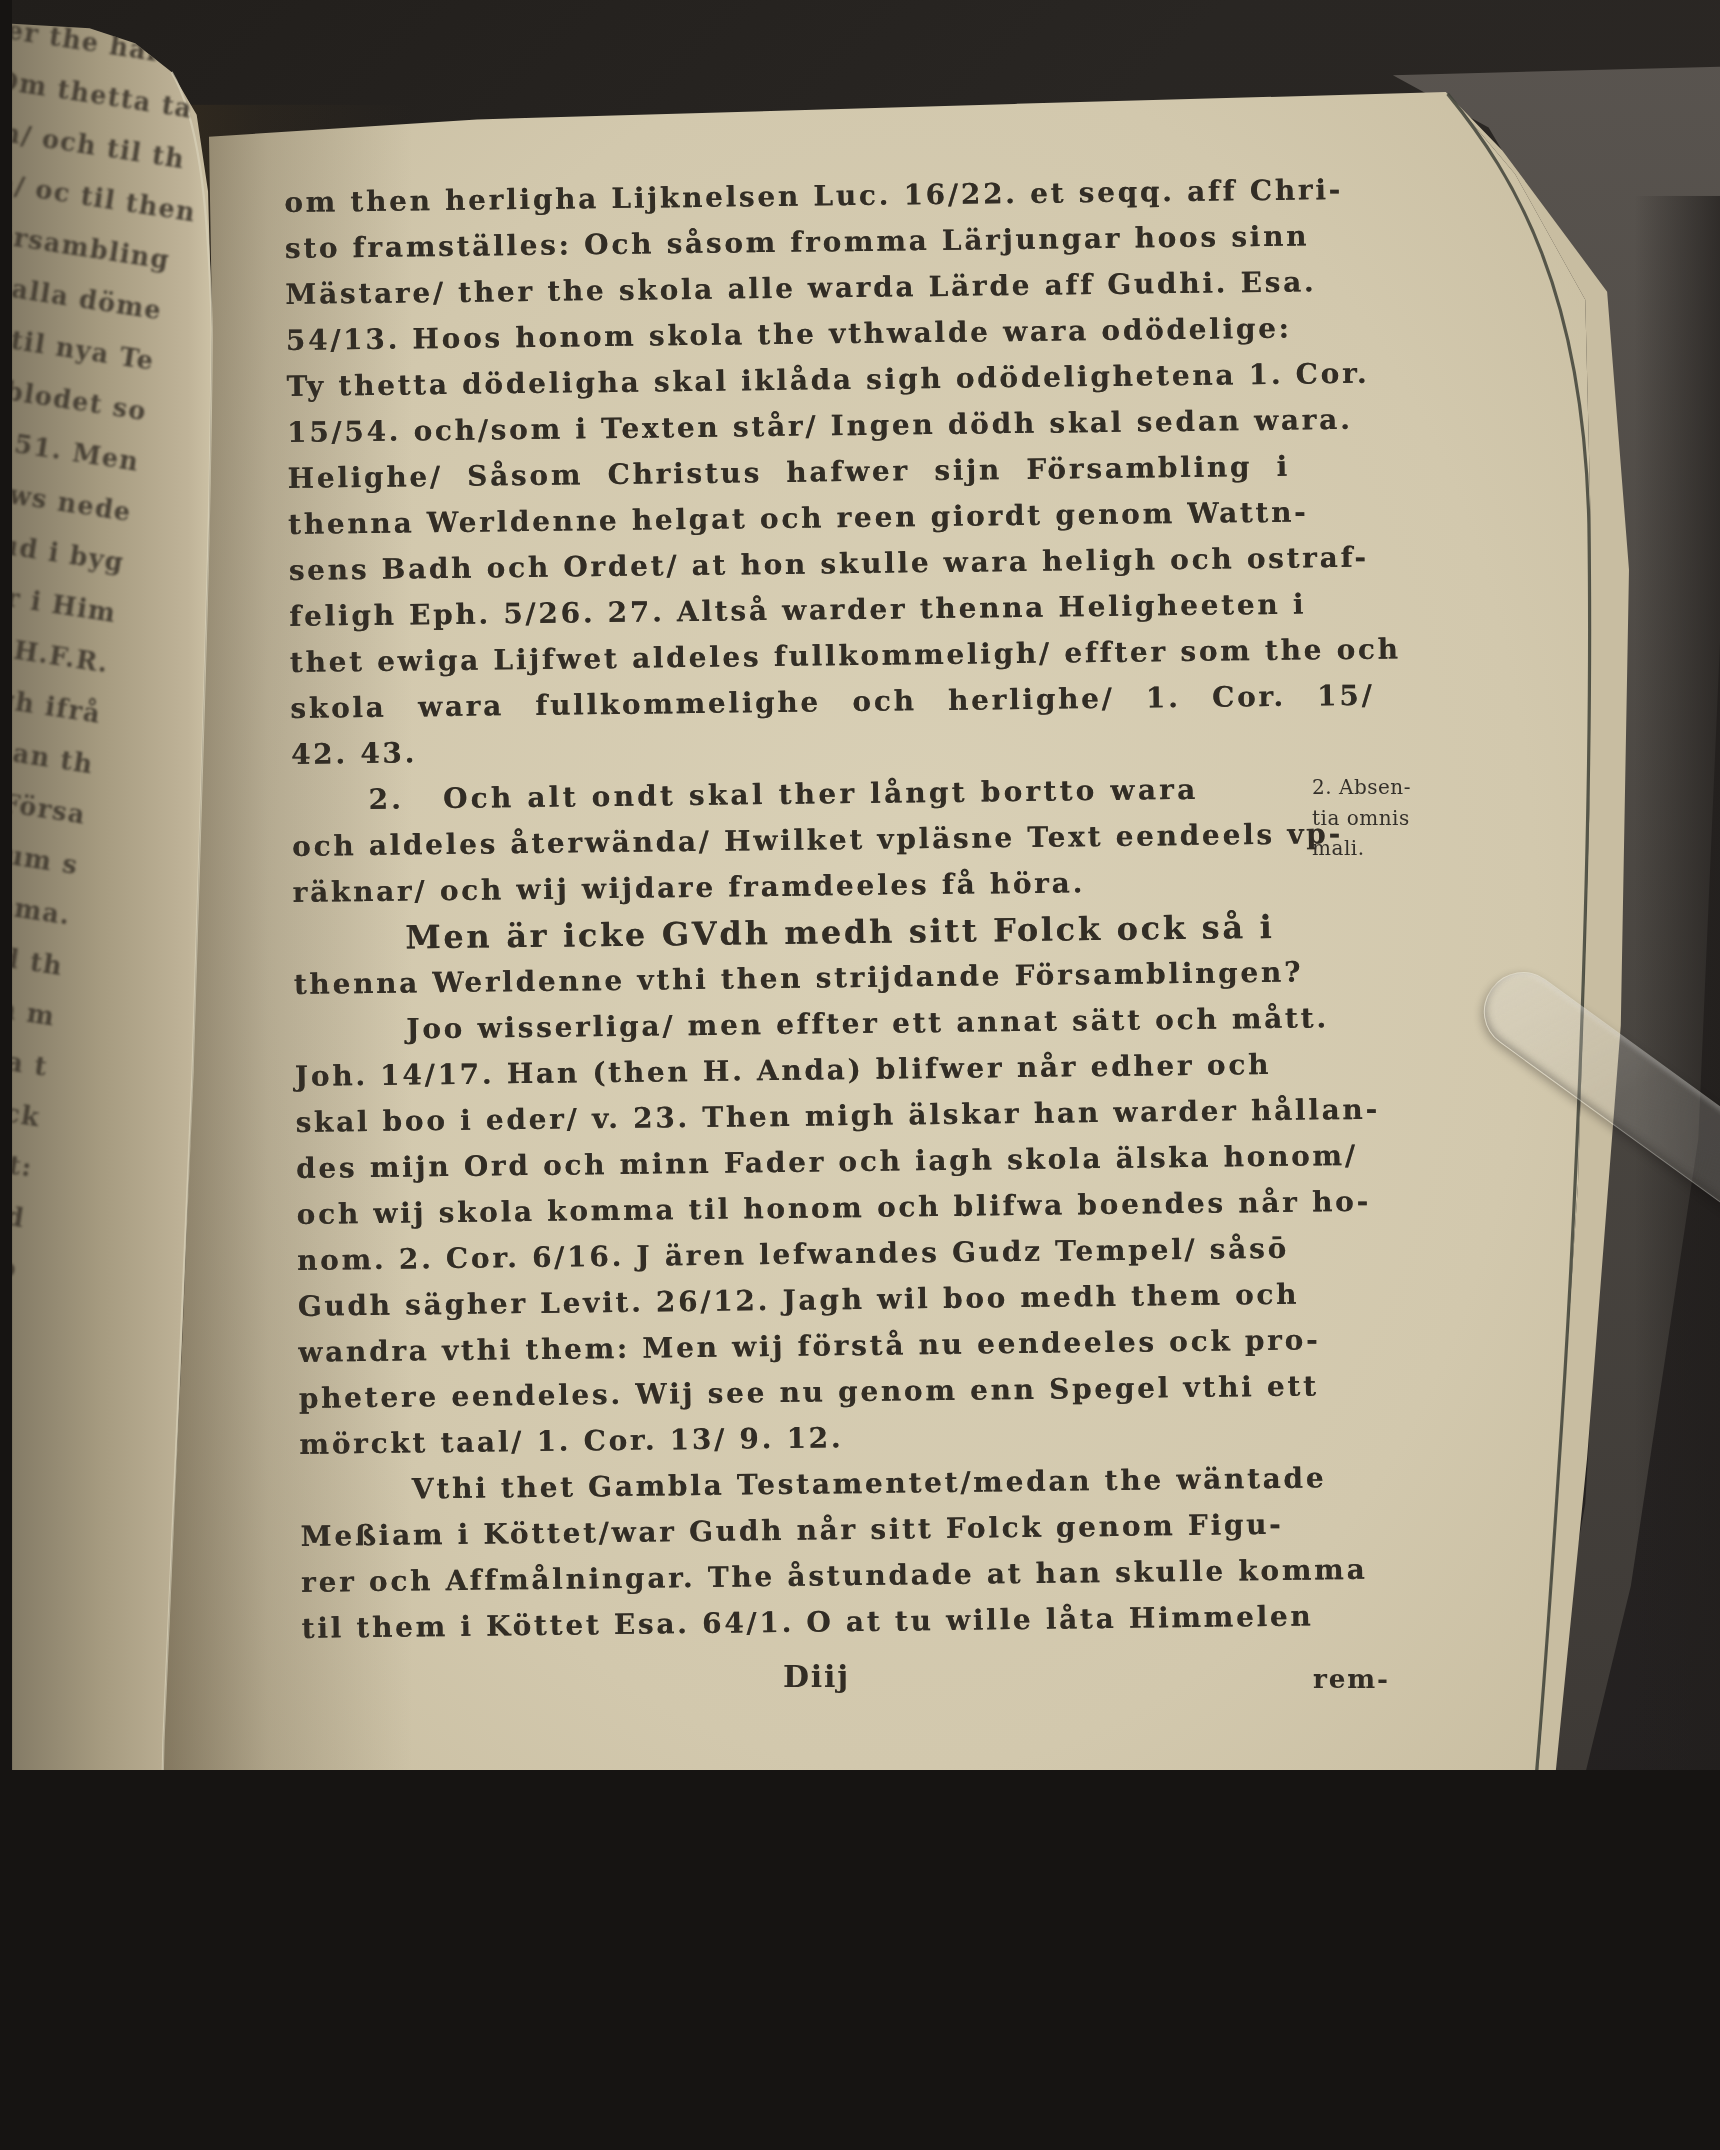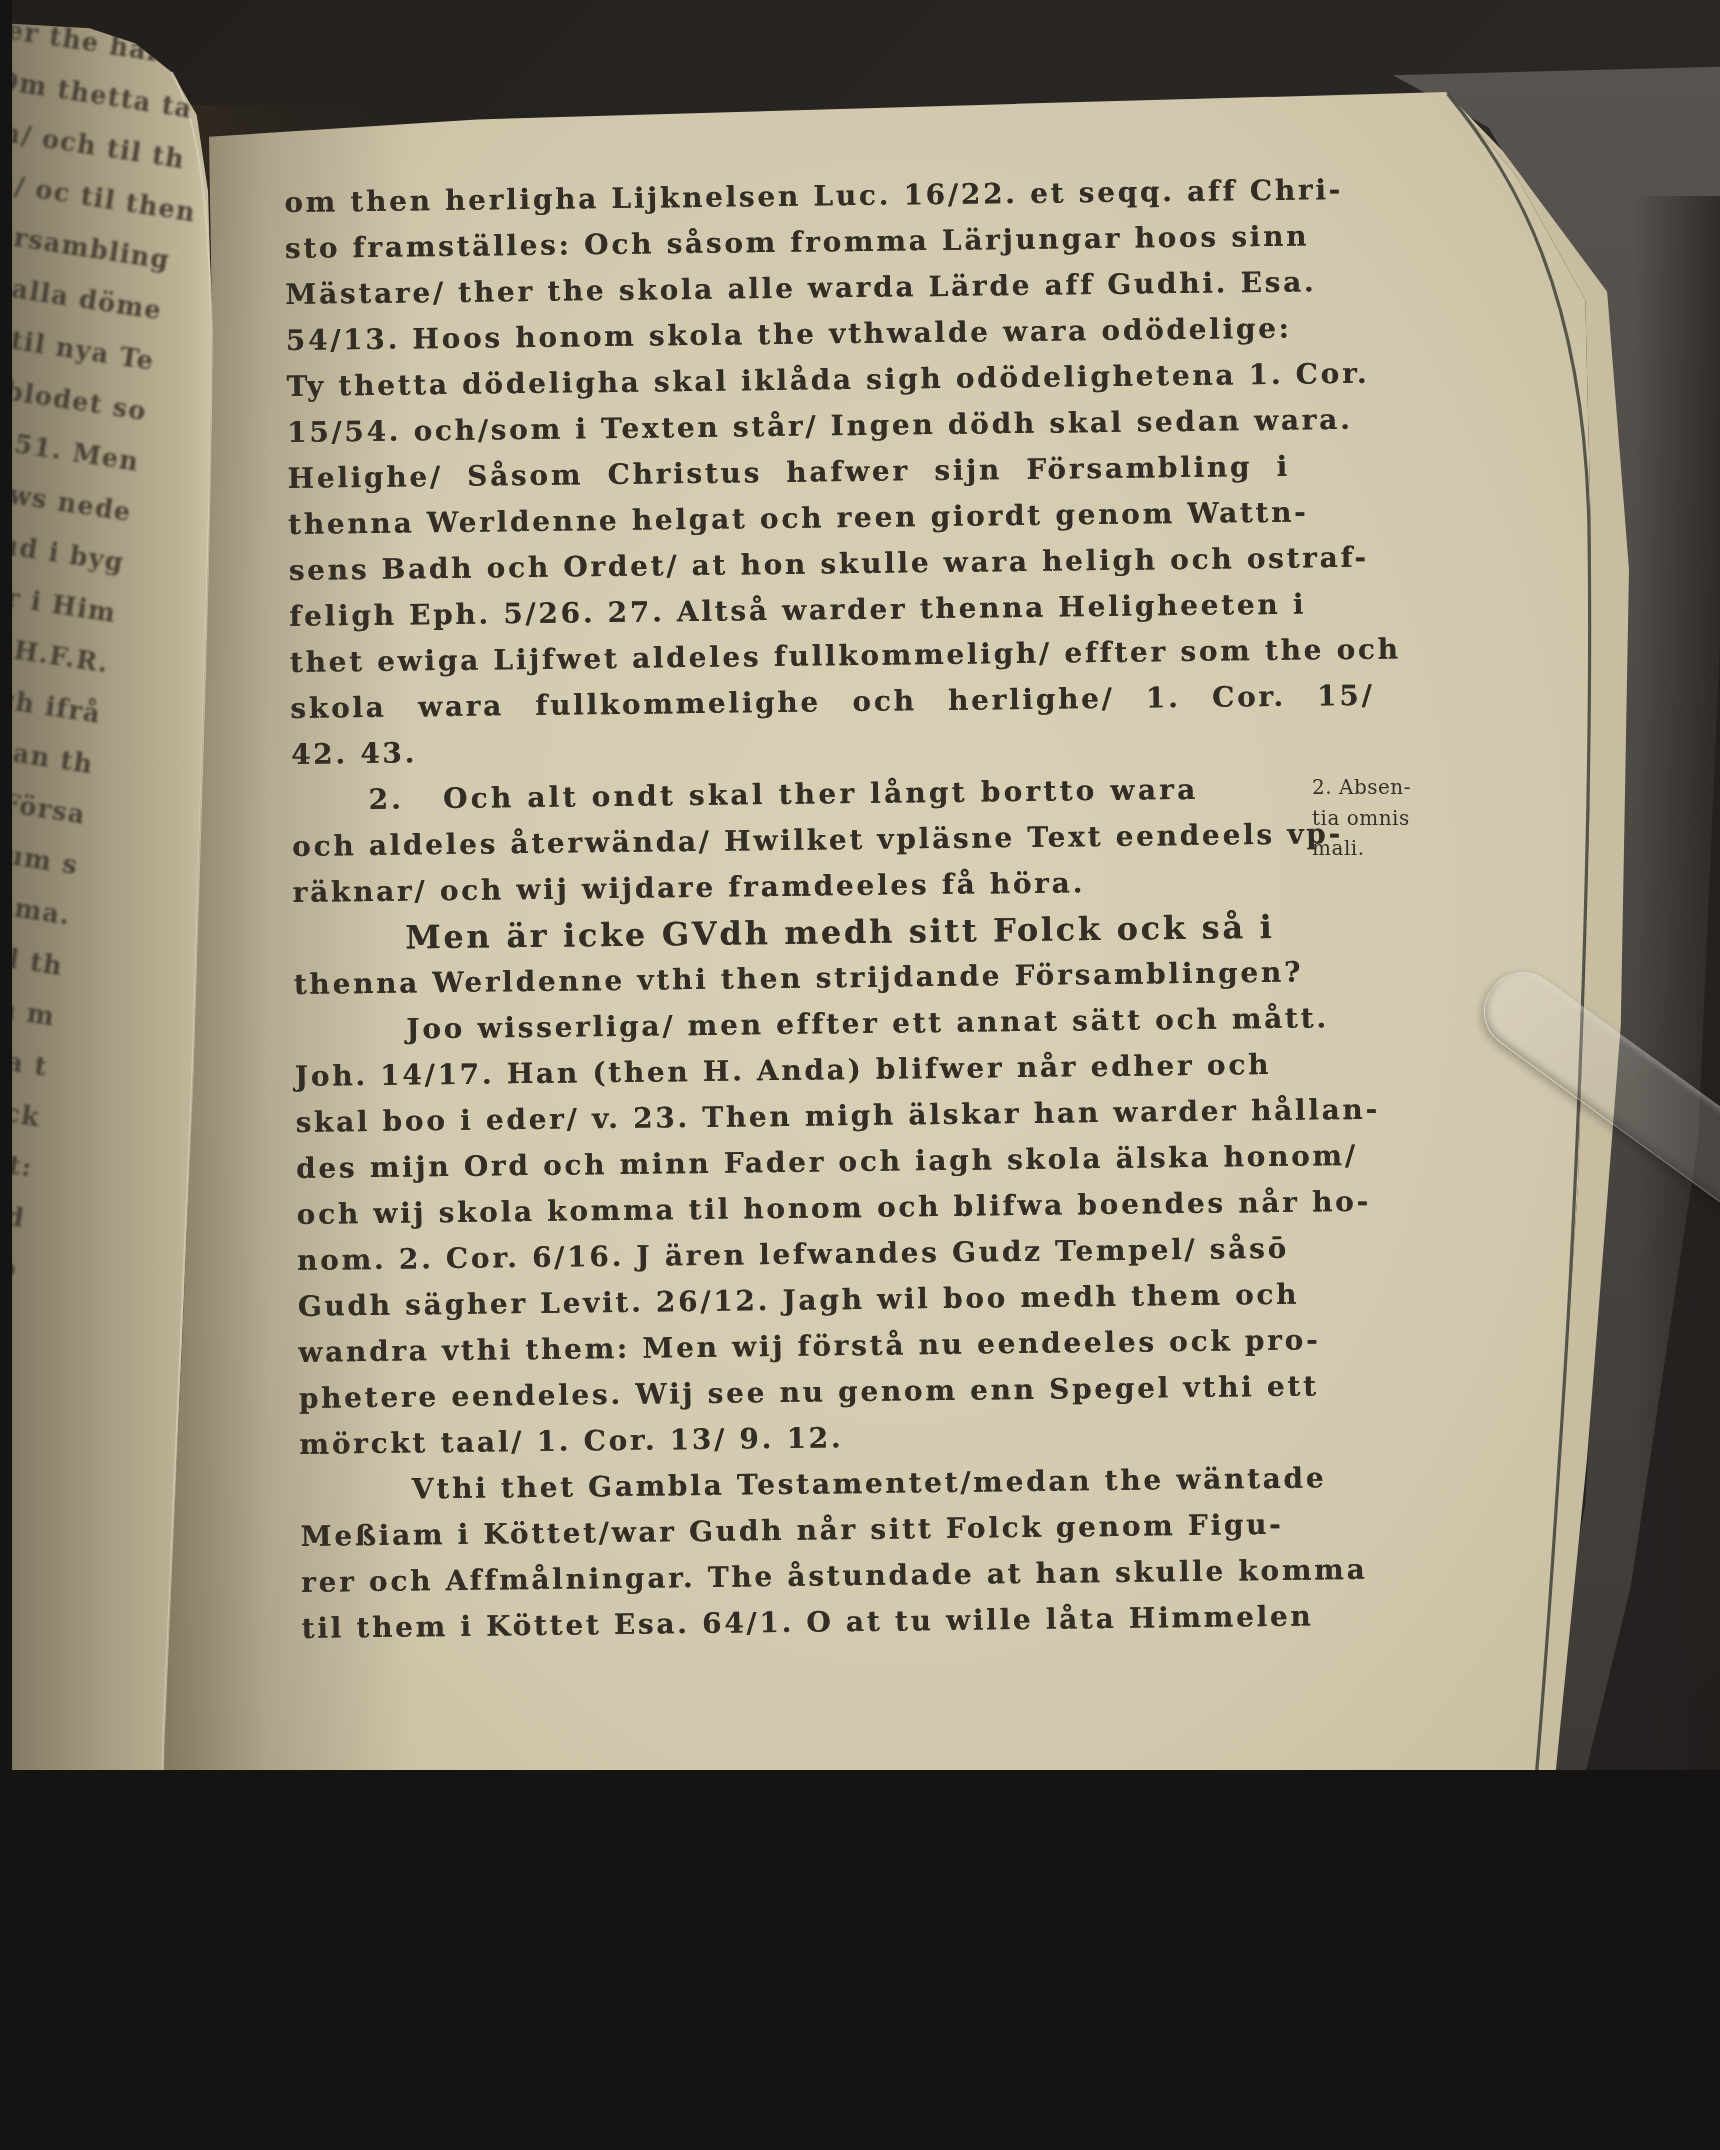--- a/index.html
+++ b/index.html
@@ -144,20 +144,24 @@
       <div>Gudh sägher Levit. 26/12. Jagh wil boo medh them och</div>
       <div>wandra vthi them: Men wij förstå nu eendeeles ock pro-</div>
       <div>phetere eendeles. Wij see nu genom enn Spegel vthi ett</div>
       <div>mörckt taal/ 1. Cor. 13/ 9. 12.</div>
       <div>Vthi thet Gambla Testamentet/medan the wäntade</div>
       <div>Meßiam i Köttet/war Gudh når sitt Folck genom Figu-</div>
       <div>rer och Affmålningar. The åstundade at han skulle komma</div>
       <div>til them i Köttet Esa. 64/1. O at tu wille låta Himmelen</div>
     </div>
 
+  <div class="sig-row">
+    <span class="sig-mark">Diij</span>
+    <span class="catchword">rem-</span>
+  </div>
 
   <div class="margin-note">
       <div>2. Absen-</div>
       <div>tia omnis</div>
       <div>mali.</div>
     </div>
 
   <div class="plastic-strip"></div>
 
 </div>

